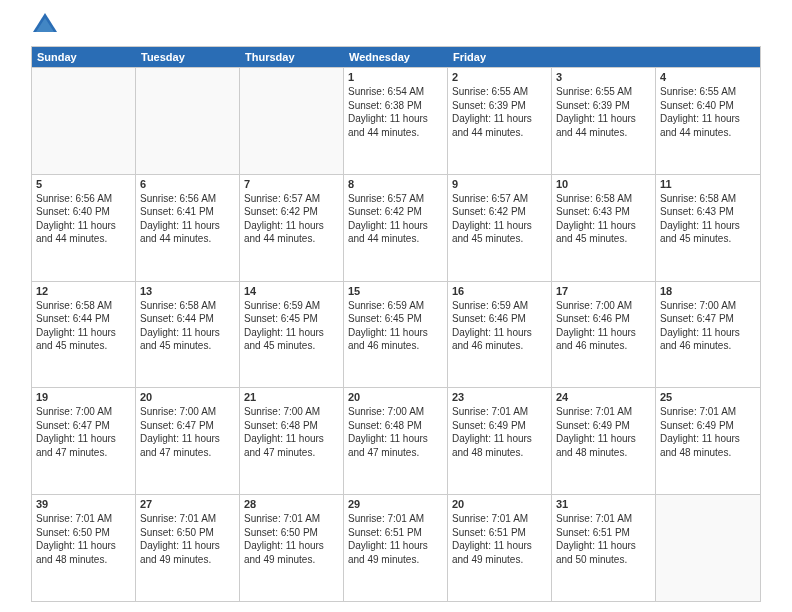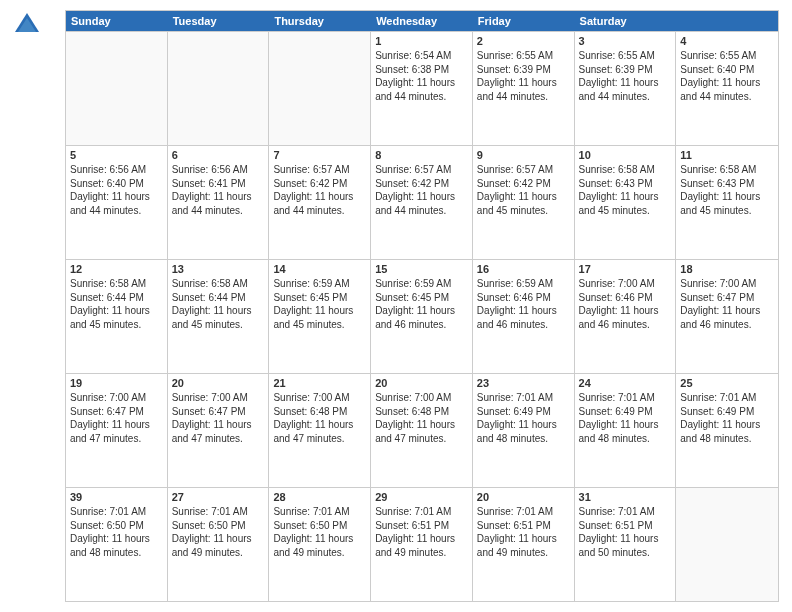--- a/index.html
+++ b/index.html
@@ -6,23 +6,23 @@
     body {
       font-family: Arial, sans-serif;
       background: #fff;
       width: 792px;
       height: 612px;
       overflow: hidden;
     }
     .page {
       width: 792px;
       height: 612px;
-      padding: 10px 13px;
-      display: flex;
-      gap: 20px;
+      padding: 10px 31px;
+      display: flex;
+      flex-direction: column;
     }
     .header {
       display: flex;
       justify-content: space-between;
       align-items: flex-start;
       margin-bottom: 8px;
     }
     .logo {
       display: flex;
       align-items: center;
@@ -135,21 +135,20 @@
     </div>
   </div>
 
   <div class="calendar">
     <div class="cal-header">
     <div class="cal-header-cell">Sunday</div>
         <div class="cal-header-cell">Tuesday</div>
         <div class="cal-header-cell">Thursday</div>
         <div class="cal-header-cell">Wednesday</div>
         <div class="cal-header-cell">Friday</div>
-        <div class="cal-header-cell">Saturday</div>
       </div>
     <div class="cal-body">
     <div class="cal-row">
           <div class="cal-cell empty"></div>
           <div class="cal-cell empty"></div>
           <div class="cal-cell empty"></div>
           <div class="cal-cell">
             <span class="day-num">1</span>
             <div class="day-info">Sunrise: 6:54 AM<br>Sunset: 6:38 PM<br>Daylight: 11 hours<br>and 44 minutes.</div>
           </div>

